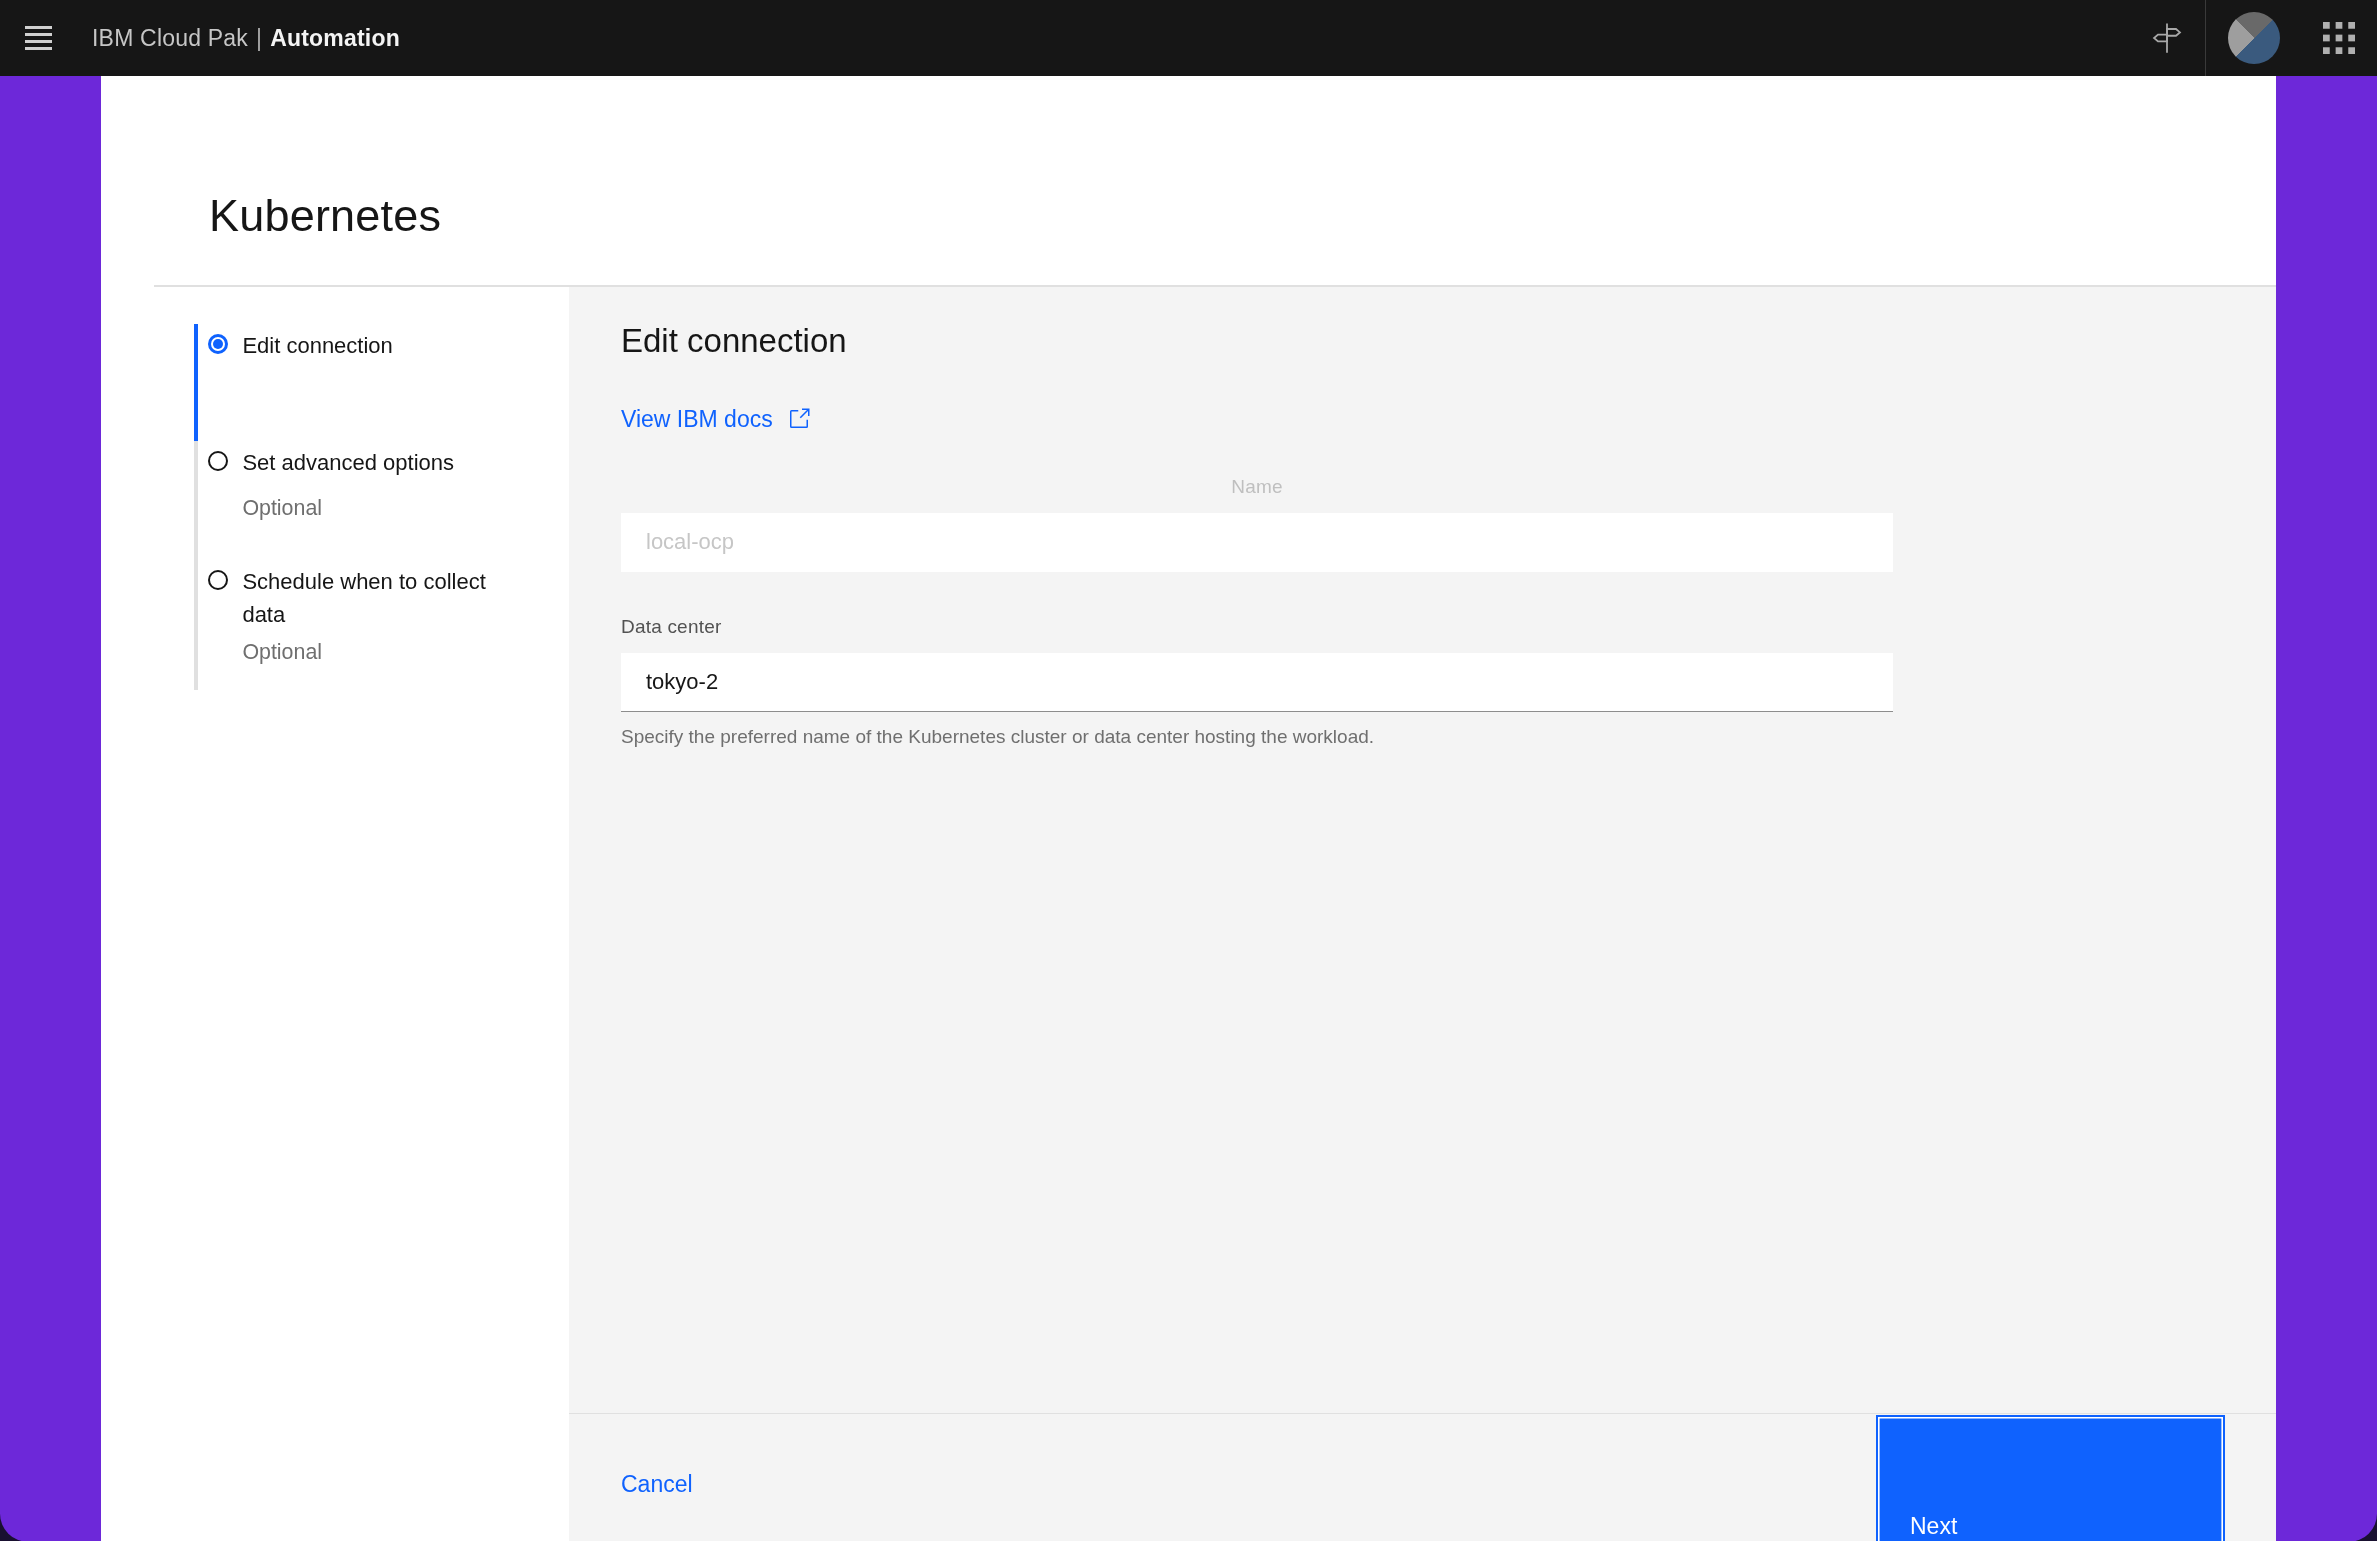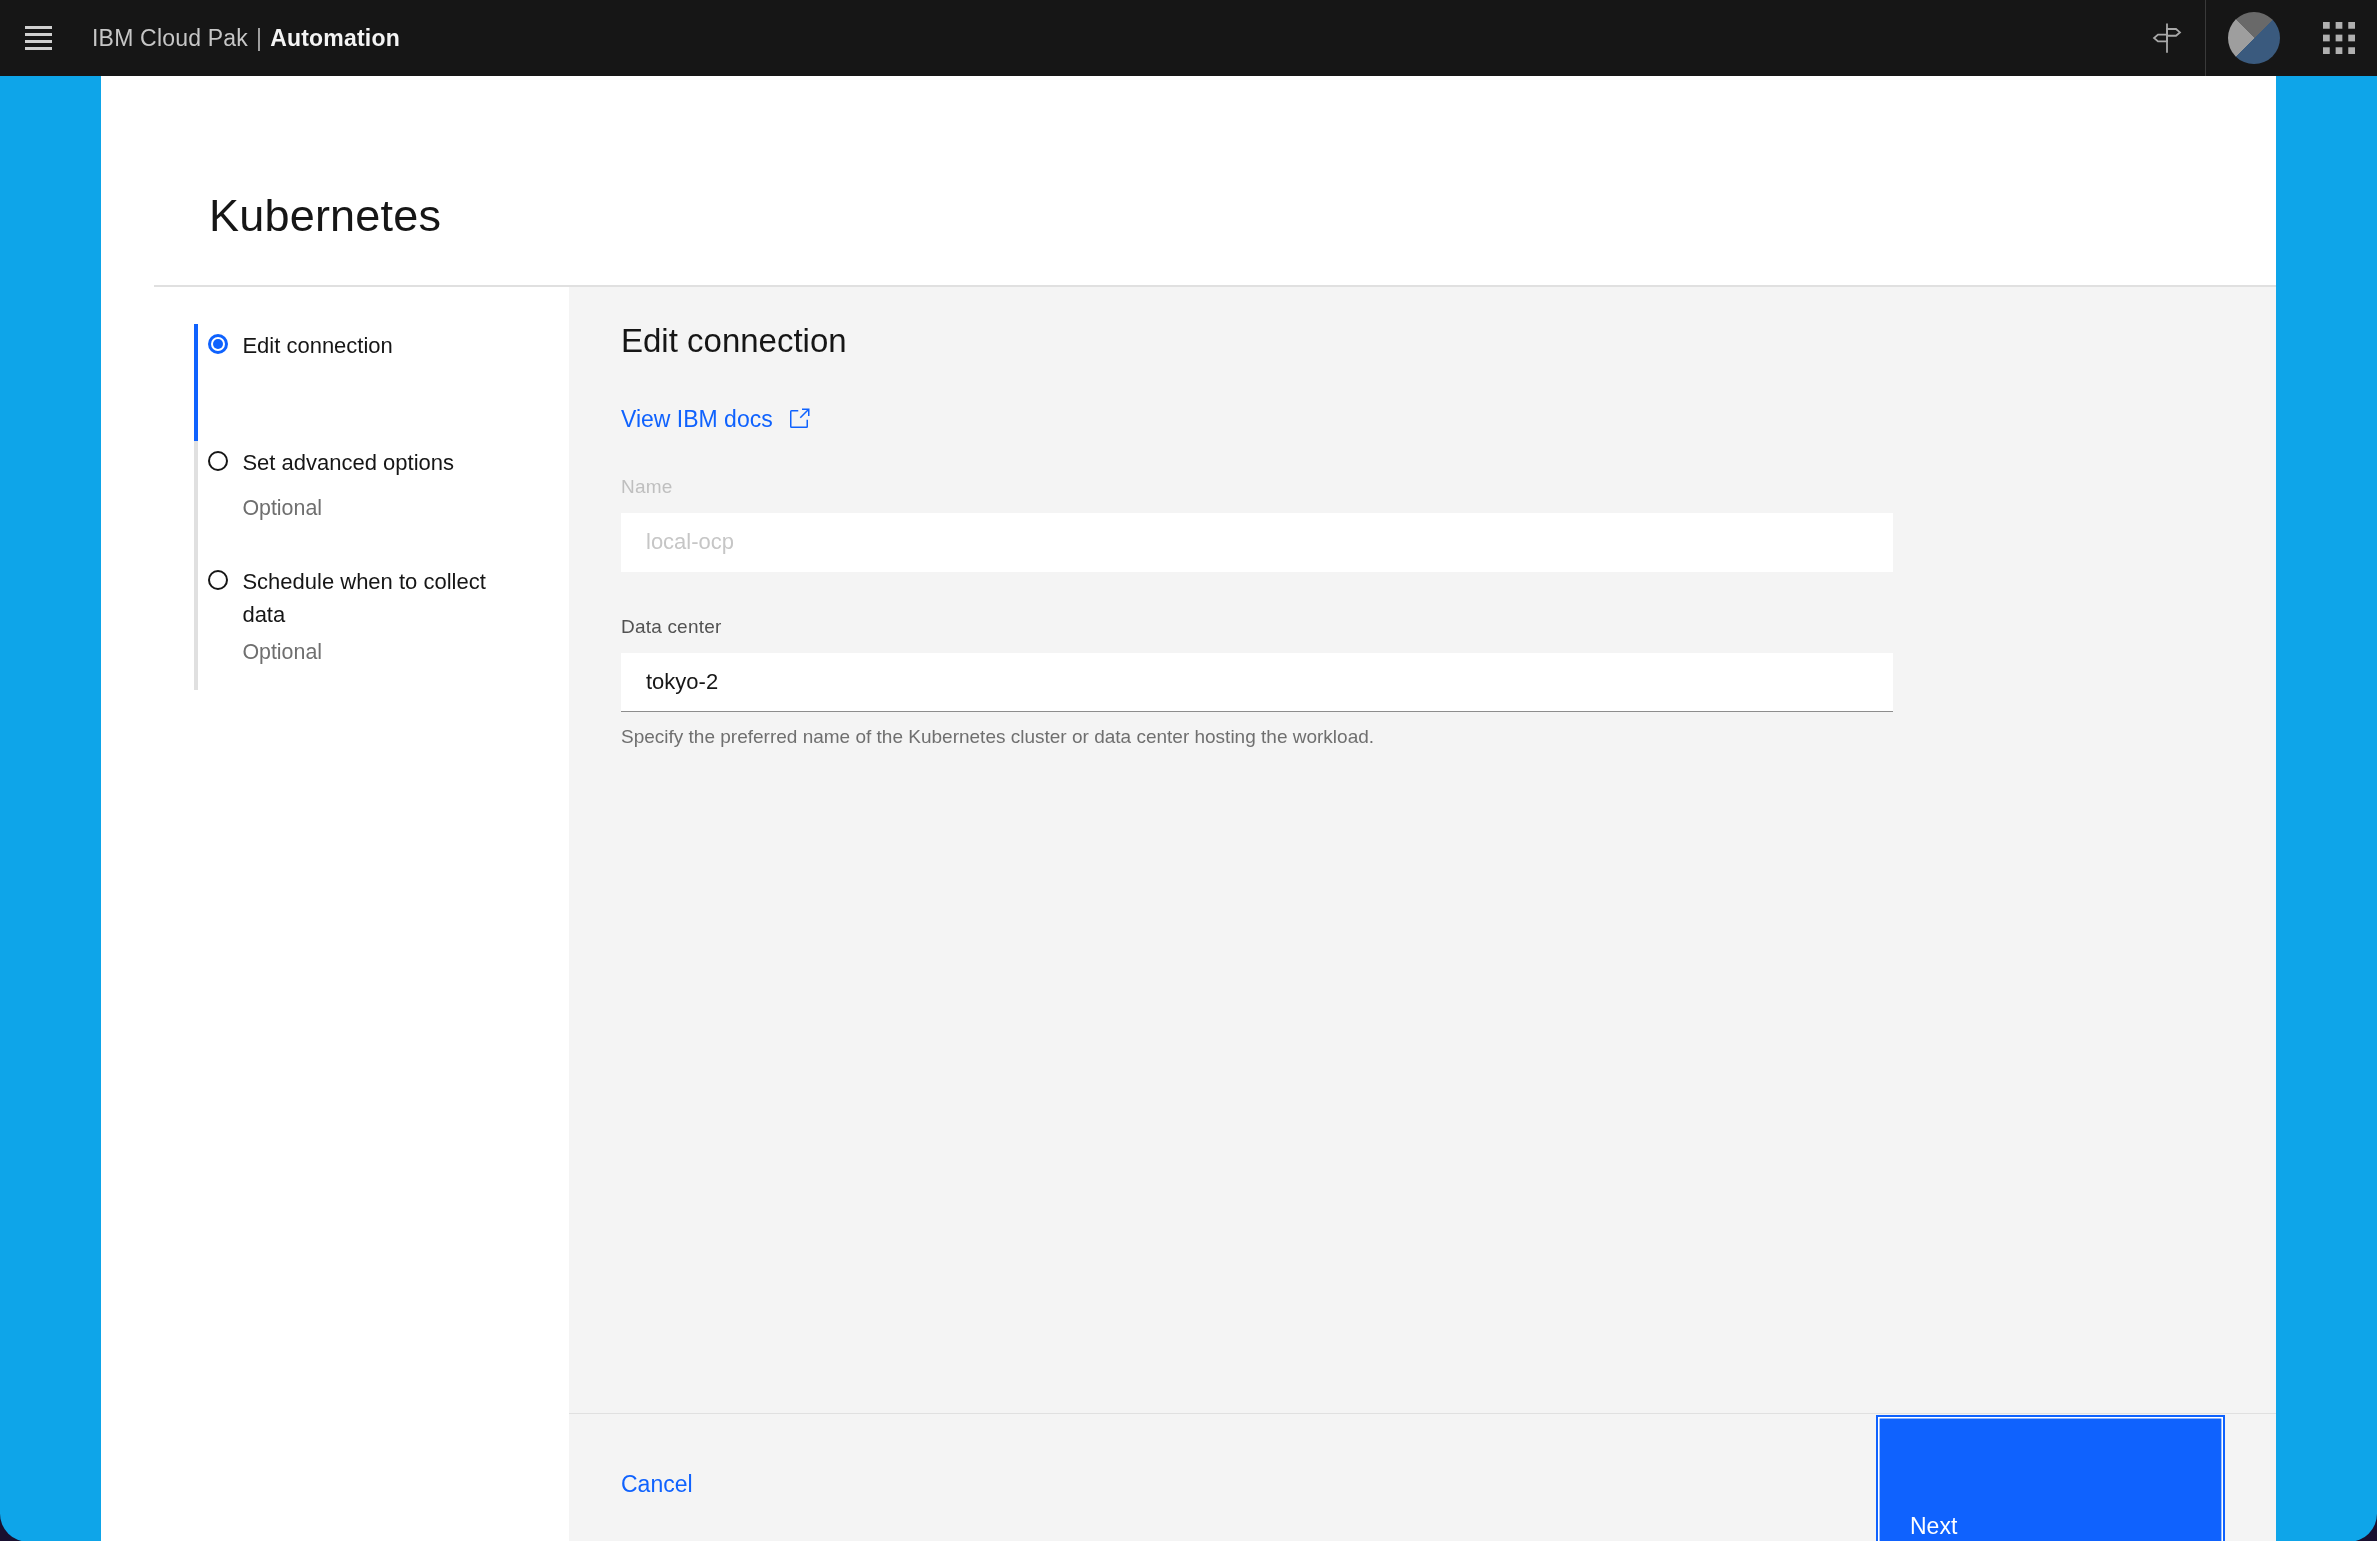--- a/index.html
+++ b/index.html
@@ -5,21 +5,21 @@
   html,body{margin:0;padding:0;}
   body{
     width:2377px;height:1542px;
     background:#191030;
     overflow:hidden;
     font-family:"Liberation Sans","DejaVu Sans",sans-serif;
     position:relative;
   }
   .window{
     position:absolute;inset:0;
-    background:#0ea5e9;
+    background:#6d28d9;
     border-radius:0 0 28.5px 28.5px;
     overflow:hidden;
   }
   
   .topbar{
     position:absolute;left:0;top:0;right:0;height:76px;
     background:#161616;display:flex;align-items:center;
   }
   .icon-btn{
     width:76px;height:76px;display:flex;align-items:center;justify-content:center;
@@ -70,21 +70,21 @@
     padding:35px 0 0 52px;
   }
   .form-heading{margin:0;font-size:33px;line-height:38px;font-weight:400;color:#161616;}
   .docs-link{
     margin-top:45px;display:inline-flex;align-items:center;gap:14.3px;height:28.5px;
     color:#0f62fe;font-size:23px;text-decoration:none;cursor:pointer;
   }
   .field{width:1272px;}
   .field-label{display:block;font-size:19px;line-height:22px;letter-spacing:0.2px;color:#525252;}
   .field-label.disabled{color:#bfbfbf;}
-  .lbl-name{margin-top:42px;}
+  .lbl-name{margin-top:42px;text-align:center;}
   .lbl-desc{margin-top:44px;}
   .lbl-dc{margin-top:44px;}
   .text-input{
     display:block;width:1272px;box-sizing:border-box;margin-top:15px;
     background:#ffffff;border:none;border-bottom:1.6px solid #8d8d8d;
     height:59px;padding:0 25px;font-size:22px;color:#161616;
     font-family:"Liberation Sans","DejaVu Sans",sans-serif;outline:none;
   }
   .text-input:disabled{border-bottom:none;color:#c6c6c6;height:59px;}
   .textarea-wrap{position:relative;width:1272px;margin-top:14.3px;}

